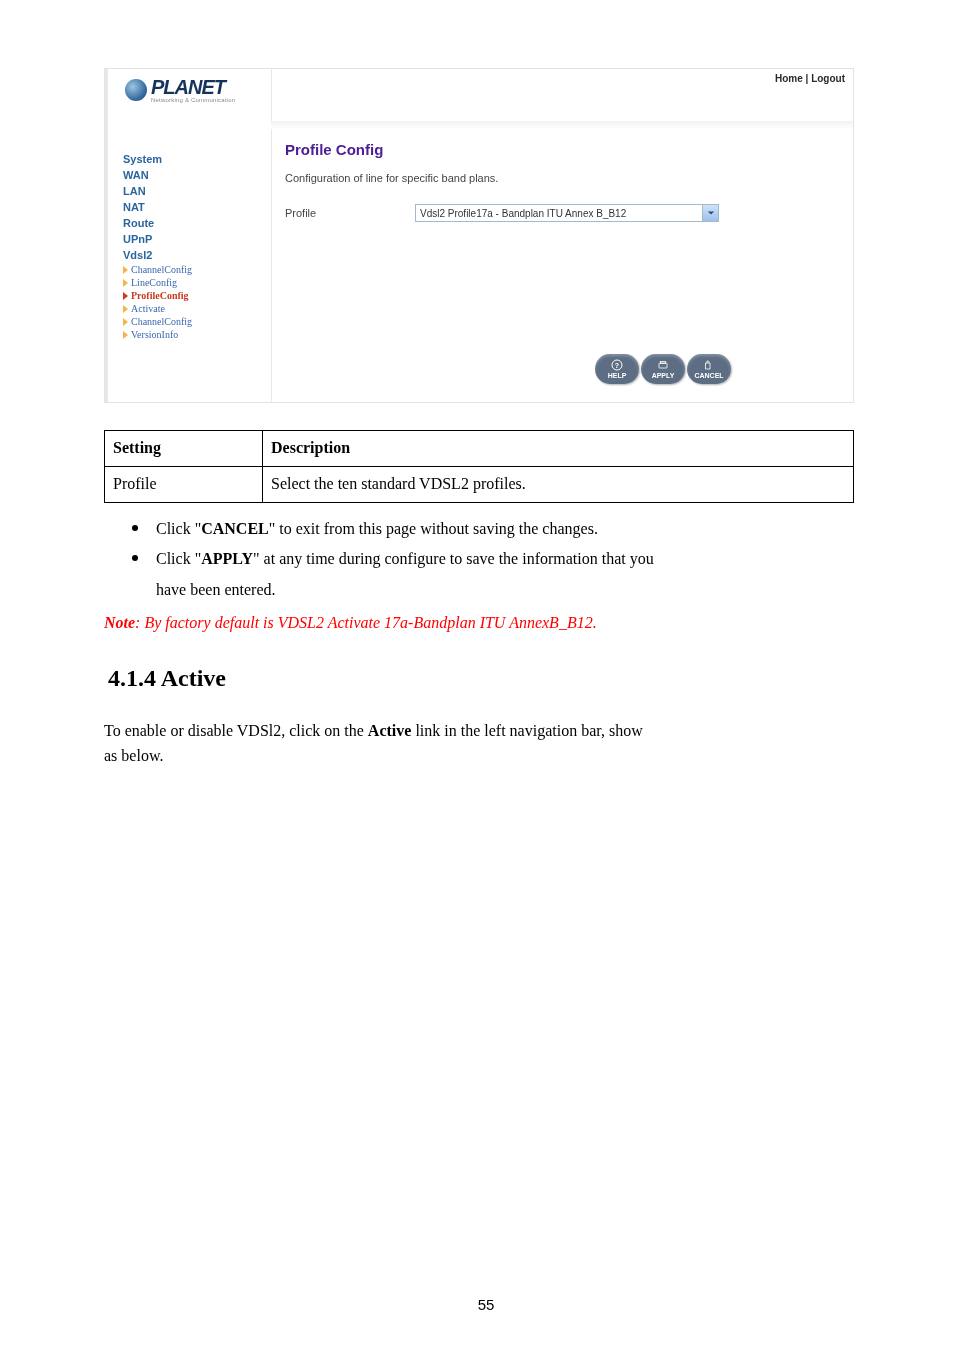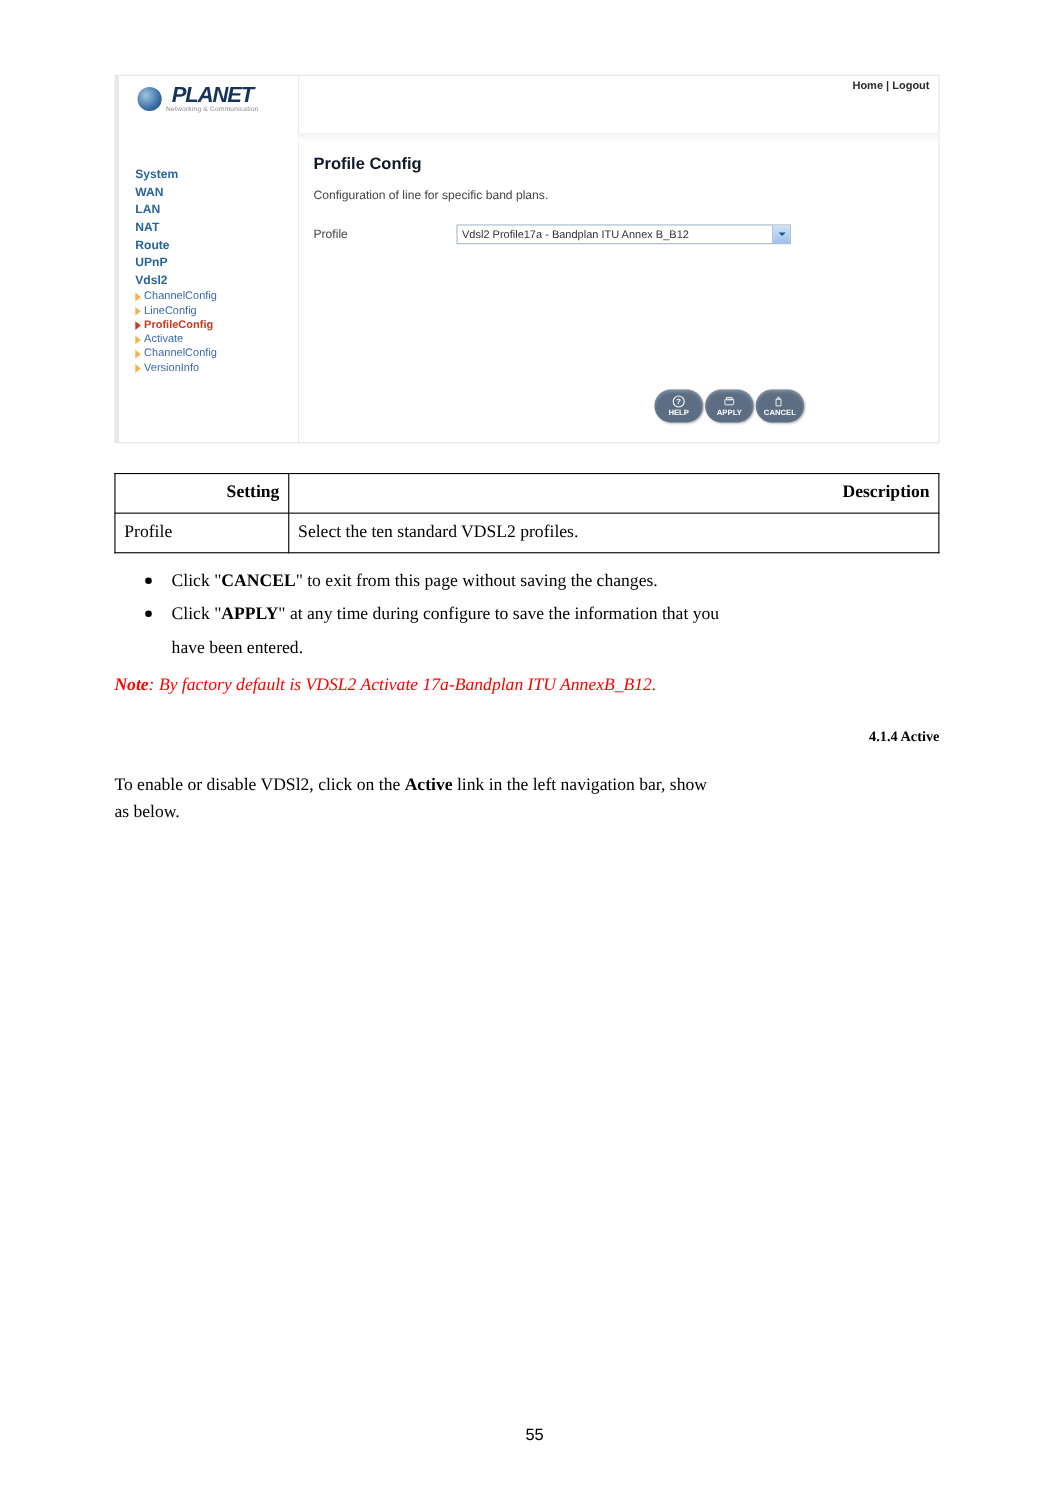--- a/index.html
+++ b/index.html
@@ -41,21 +41,21 @@
     width: 140px;
     display: flex;
     align-items: center;
   }
   .logo-globe {
     width: 22px; height: 22px; border-radius: 50%;
     background: radial-gradient(circle at 35% 35%, #9fc6e0 0%, #3b6fa5 60%, #1a3d5e 100%);
     margin-right: 4px;
     flex: 0 0 auto;
   }
-  .logo-text-wrap { display: flex; flex-direction: column; line-height: 1; align-items: center; }
+  .logo-text-wrap { display: flex; flex-direction: column; line-height: 1; }
   .logo-word {
     font-family: Arial, sans-serif;
     font-weight: 900;
     font-style: italic;
     font-size: 20px;
     color: #16335b;
     letter-spacing: -1px;
   }
   .logo-sub { font-size: 6px; color: #8a8a8a; letter-spacing: 0.2px; }
   .router-divider {
@@ -84,36 +84,37 @@
   }
   .sidebar-sub {
     color: #3a67b0;
     padding: 1px 0 1px 4px;
     font-size: 10px;
     font-weight: normal;
     cursor: pointer;
     display: flex;
     align-items: center;
     gap: 3px;
+    font-family: Liberation Serif, serif;
   }
   .sidebar-sub.active { color: #c73a1d; font-weight: bold; }
   .tri-icon {
     width: 0; height: 0;
     border-left: 5px solid #f4b44a;
     border-top: 4px solid transparent;
     border-bottom: 4px solid transparent;
   }
   .sidebar-sub.active .tri-icon { border-left-color: #c73a1d; }
   .content-area {
     position: absolute;
     left: 180px; right: 12px; top: 72px; bottom: 12px;
     font-size: 11px;
     font-family: Tahoma, Arial, sans-serif;
   }
-  .pc-title { color: #0f172a; font-size: 15px; font-weight: bold; margin-bottom: 14px; font-family: Arial, sans-serif; }
+  .pc-title { color: #4c1d95; font-size: 15px; font-weight: bold; margin-bottom: 14px; font-family: Arial, sans-serif; }
   .pc-sub { color: #444; font-size: 11px; margin-bottom: 20px; }
   .form-row { display: flex; align-items: center; gap: 70px; margin-bottom: 12px; }
   .form-label { color: #444; width: 60px; }
   .select-wrap {
     display: flex; align-items: center;
     border: 1px solid #a7b8c9;
     background: #fff;
     font-size: 10px;
     height: 18px;
     gap: 46px;
@@ -169,21 +170,21 @@
     border-collapse: collapse;
     margin-bottom: 14px;
   }
   .desc-table th, .desc-table td {
     border: 1px solid #000;
     padding: 5px 8px;
     text-align: left;
     vertical-align: top;
     font-size: 16px;
   }
-  .desc-table th { font-weight: bold; text-align: right; }
+  .desc-table th { font-weight: bold; }
   .col-setting { width: 158px; }
   .bullets {
     margin: 8px 0 8px 28px;
     list-style: none;
   }
   .bullets li {
     position: relative;
     padding-left: 24px;
     margin-bottom: 6px;
   }
@@ -192,21 +193,21 @@
     position: absolute;
     left: 0;
     top: 0.5em;
     width: 6px; height: 6px;
     background: #000;
     border-radius: 50%;
   }
   .indent-cont { margin-left: 52px; margin-top: -2px; margin-bottom: 8px; }
   .note-line { color: #ff0000; font-style: italic; margin: 8px 0 24px 0; }
   .note-line .note-word { font-weight: bold; }
-  .section-head { font-weight: bold; font-size: 13px; margin: 20px 0 22px 17px; text-align: right; }
+  .section-head { font-weight: bold; font-size: 24px; margin: 20px 0 22px 4px; }
   .page-number {
     position: absolute;
     left: 18px; right: 0; bottom: 38px;
     text-align: center;
     font-size: 15px;
     font-family: Liberation Sans, sans-serif;
   }
 </style>
 </head>
 <body>

